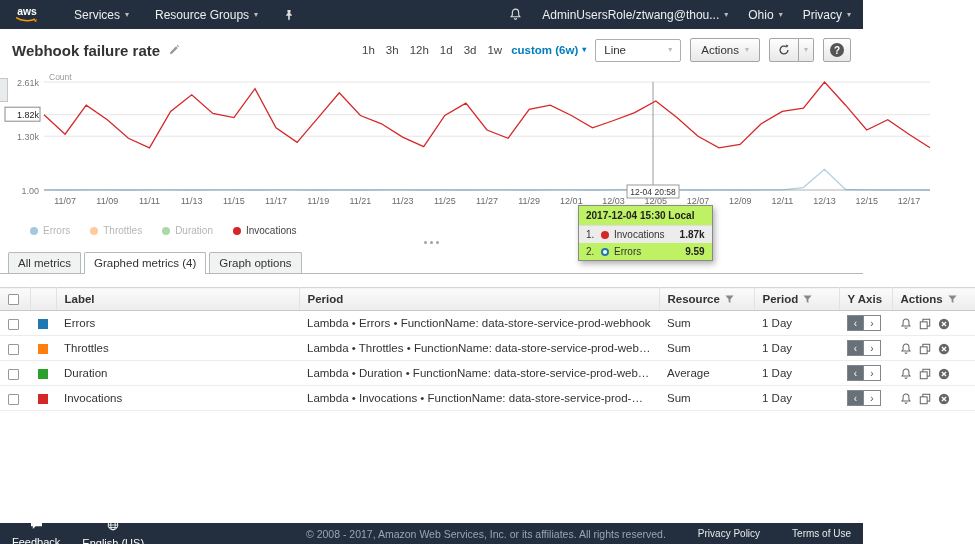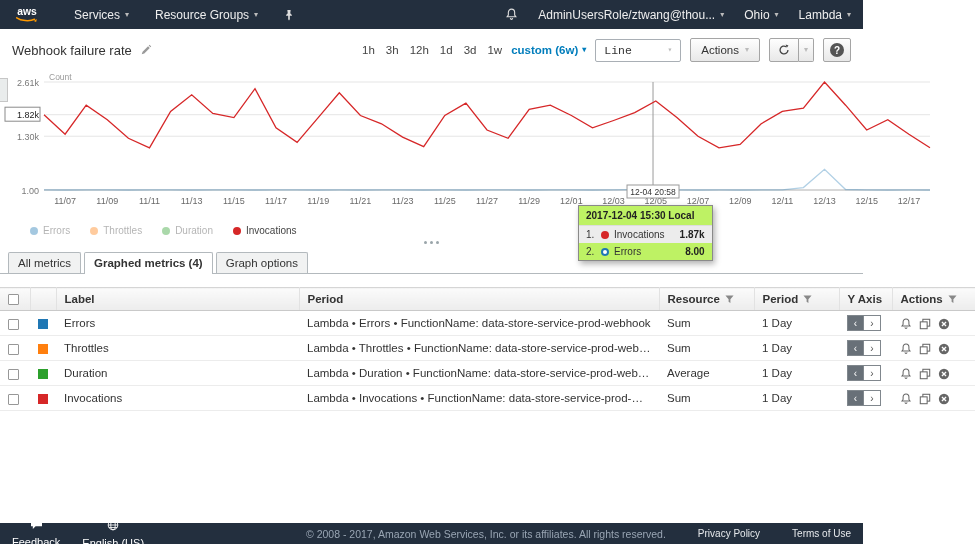--- a/index.html
+++ b/index.html
@@ -11,31 +11,31 @@
   .topnav { height: 29px; background: #232f3e; display: flex; align-items: center; padding: 0 12px; }
   .logo { display: flex; align-items: center; margin-right: 30px; cursor: pointer; }
   .nav-item { color: #eee; font-size: 12px; display: inline-flex; align-items: center; gap: 5px;
               margin-right: 26px; cursor: pointer; white-space: nowrap; }
   .caret { font-size: 8px; color: #bbb; line-height: 1; }
   .nav-right { margin-left: auto; display: flex; align-items: center; gap: 20px; }
   .nav-right .nav-item { margin-right: 0; }
 
   
   .titlebar { display: flex; align-items: center; padding: 9px 12px 4px 12px; }
-  .page-title { font-size: 13px; color: #333; }
+  .page-title { font-size: 15px; color: #333; font-weight: bold; }
   .edit-icon { margin-left: 8px; display: inline-flex; cursor: pointer; }
   .controls { margin-left: auto; display: flex; align-items: center; gap: 9px; }
   .range-list { display: flex; gap: 11px; font-size: 11.5px; color: #444; }
   .range-link { cursor: pointer; }
   .custom-range { color: #007dbc; font-weight: bold; font-size: 11.5px; display: inline-flex;
                   align-items: center; gap: 4px; cursor: pointer; }
   .custom-range .caret { color: #007dbc; }
   .select-btn { width: 86px; height: 23px; border: 1px solid #a9afb5; border-radius: 2px; background: #fff;
                 display: inline-flex; align-items: center; justify-content: space-between; padding: 0 8px;
-                font-size: 11.5px; cursor: pointer; font-family: Liberation Mono, monospace; }
+                font-size: 11.5px; cursor: pointer; }
   .btn { height: 24px; border: 1px solid #a5a5a5; border-radius: 2px;
          background: linear-gradient(#fefefe, #e8e8e8); display: inline-flex; align-items: center;
          gap: 6px; padding: 0 10px; font-size: 11.5px; color: #333; cursor: pointer; font-family: inherit; }
   .split-btn { display: inline-flex; }
   .seg-left { border-radius: 2px 0 0 2px; padding: 0 8px; }
   .seg-right { border-radius: 0 2px 2px 0; border-left: none; padding: 0 5px; }
   .help-btn { padding: 0 6px; }
   .help-circle { width: 14px; height: 14px; border-radius: 50%; background: #555; color: #fff;
                  font-size: 10px; font-weight: bold; display: inline-flex; align-items: center; justify-content: center; }
 
@@ -61,21 +61,21 @@
   .tooltip-row .rank { width: 10px; color: #333; }
   .tooltip-row .dot { width: 8px; height: 8px; border-radius: 50%; flex: 0 0 auto; }
   .tooltip-row .name { color: #333; margin-right: 10px; }
   .tooltip-row .value { margin-left: auto; font-weight: bold; color: #222; }
 
   
   .tabbar { display: flex; align-items: flex-end; height: 23px; border-bottom: 1px solid #b3b9bd;
             margin-top: 5px; padding-left: 8px; }
   .tab { border: 1px solid #b3b9bd; border-bottom: none; background: #f1f2f2; color: #333;
          font-size: 11.5px; padding: 4px 9px; margin-right: 3px; border-radius: 2px 2px 0 0; cursor: pointer; }
-  .tab.active { background: #fff; font-weight: bold; margin-bottom: -1px; padding-bottom: 5px; }
+  .tab.active { background: #fff; font-weight: normal; margin-bottom: -1px; padding-bottom: 5px; }
 
   
   .metrics-table { border-collapse: collapse; width: 975px; table-layout: fixed;
                    font-size: 11.5px; margin-top: 13px; }
   .metrics-table th { background: linear-gradient(#fbfbfb, #ececec); border-top: 1px solid #d5d5d5;
                       border-bottom: 1px solid #c9c9c9; border-right: 1px solid #e2e2e2;
                       padding: 5px 8px; text-align: left; font-weight: bold; color: #333; }
   .metrics-table th:last-child { border-right: none; }
   .metrics-table td { border-bottom: 1px solid #ececec; padding: 4px 8px; color: #333;
                       white-space: nowrap; overflow: hidden; text-overflow: ellipsis; }
@@ -131,21 +131,21 @@
       </span>
       <span class="nav-item">
         <span>AdminUsersRole/ztwang@thou...</span>
         <span class="caret">▾</span>
       </span>
       <span class="nav-item">
         <span>Ohio</span>
         <span class="caret">▾</span>
       </span>
       <span class="nav-item">
-        <span>Lambda</span>
+        <span>Privacy</span>
         <span class="caret">▾</span>
       </span>
     </div>
   </header>
 
   <div class="titlebar">
     <span class="page-title">Webhook failure rate</span>
     <span class="edit-icon">
       <svg viewBox="0 0 14 14" width="12" height="12">
           <path d="M2 12l1-3 6.4-6.4 2 2L5 11l-3 1zM10.2 1.8l2 2 .9-.9-2-2z" fill="#9a9a9a"></path>
@@ -260,21 +260,21 @@
         <div class="tooltip-row highlight">
           <span class="rank">1.</span>
           <span class="dot" style="background: rgb(214, 39, 40);"></span>
           <span class="name">Invocations</span>
           <span class="value">1.87k</span>
         </div>
         <div class="tooltip-row">
           <span class="rank">2.</span>
           <span class="dot" style="background: rgb(255, 255, 255); border: 2px solid rgb(31, 119, 180);"></span>
           <span class="name">Errors</span>
-          <span class="value">8.00</span>
+          <span class="value">9.59</span>
         </div>
       </div>
   </div>
 
   <div class="tabbar" id="tabbar">
       <div class="tab">All metrics</div>
       <div class="tab active">Graphed metrics (4)</div>
       <div class="tab">Graph options</div>
     </div>
 

